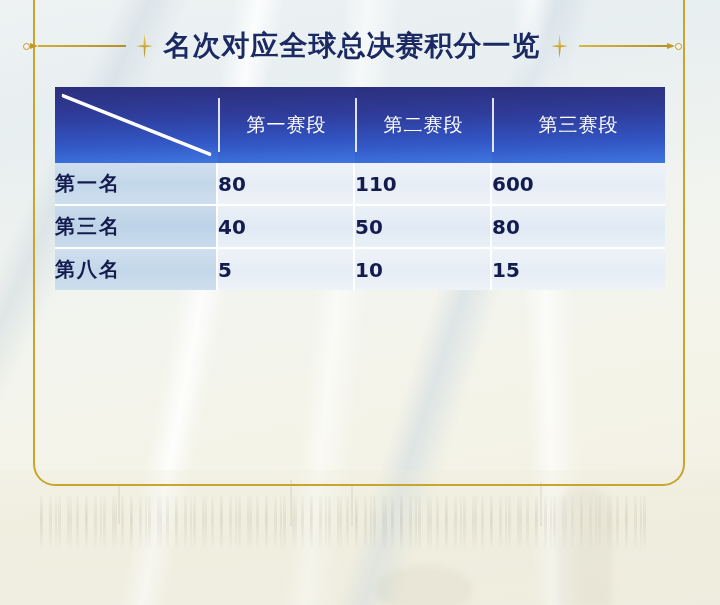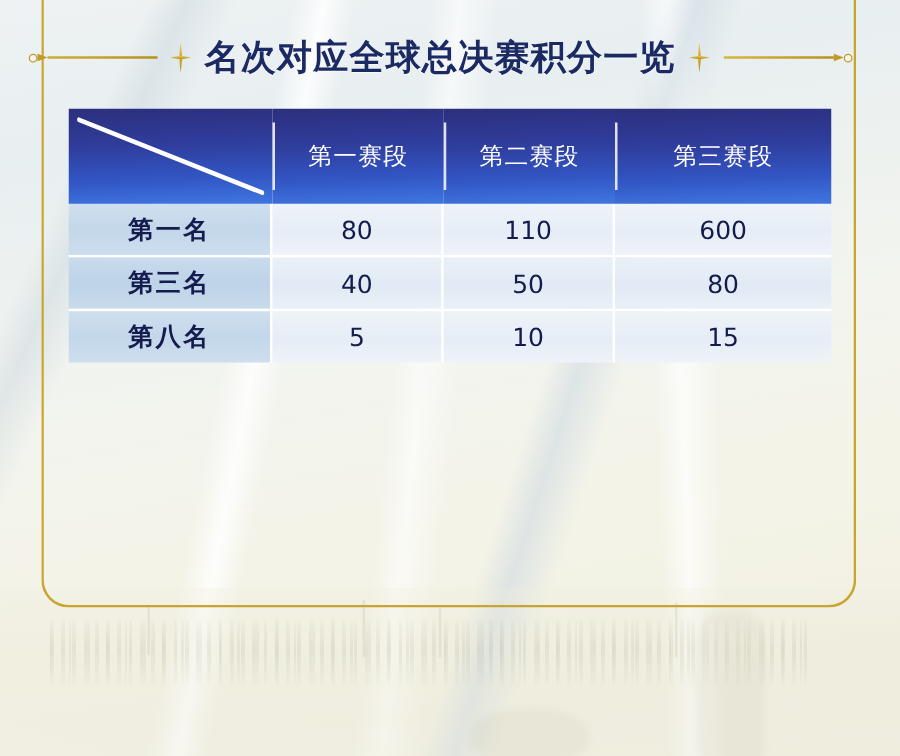--- a/index.html
+++ b/index.html
@@ -215,39 +215,38 @@
     top: 11px;
     bottom: 11px;
     width: 1.5px;
     background: rgba(255,255,255,.85);
   }
 
   
   .rank-table tbody td {
     height: 41px;
     padding: 0;
-    text-align: center;
     vertical-align: middle;
     font-family: "DejaVu Sans", "Liberation Sans", sans-serif;
     color: #141c4e;
     border-bottom: 2px solid #ffffff;
     border-right: 2px solid #ffffff;
   }
   .rank-table tbody td:last-child { border-right: none; }
   .rank-table tbody tr:last-child td { border-bottom: none; }
 
   .rank-table tbody td.rank-label {
     font-size: 20px;
     font-weight: 700;
     letter-spacing: 2px;
     background: linear-gradient(180deg, #cfdfee 0%, #c3d7ea 50%, #cddeee 100%);
   }
   .rank-table tbody td.score {
     font-size: 20px;
-    font-weight: 400;
+    font-weight: 700;
     background: linear-gradient(180deg, #eef3f8 0%, #e6edf6 55%, #eef3f8 100%);
   }
   .rank-table tbody tr:nth-child(even) td.rank-label {
     background: linear-gradient(180deg, #c9dbec 0%, #bed3e8 50%, #c8dbec 100%);
   }
   .rank-table tbody tr:nth-child(even) td.score {
     background: linear-gradient(180deg, #e9f0f7 0%, #e1eaf4 55%, #e9f0f7 100%);
   }
 </style>
 </head>

